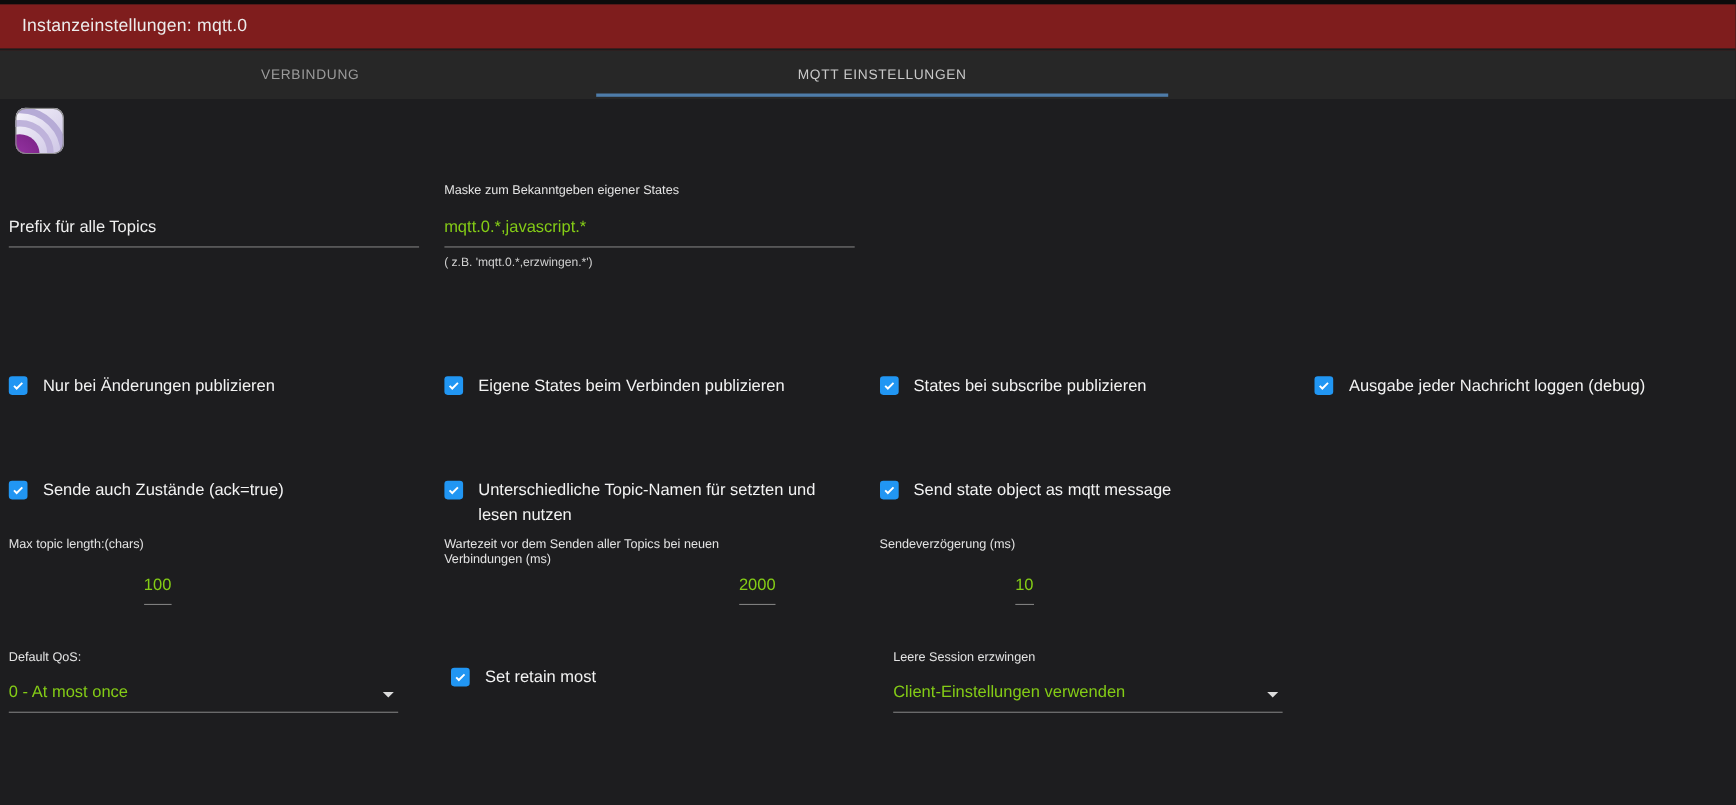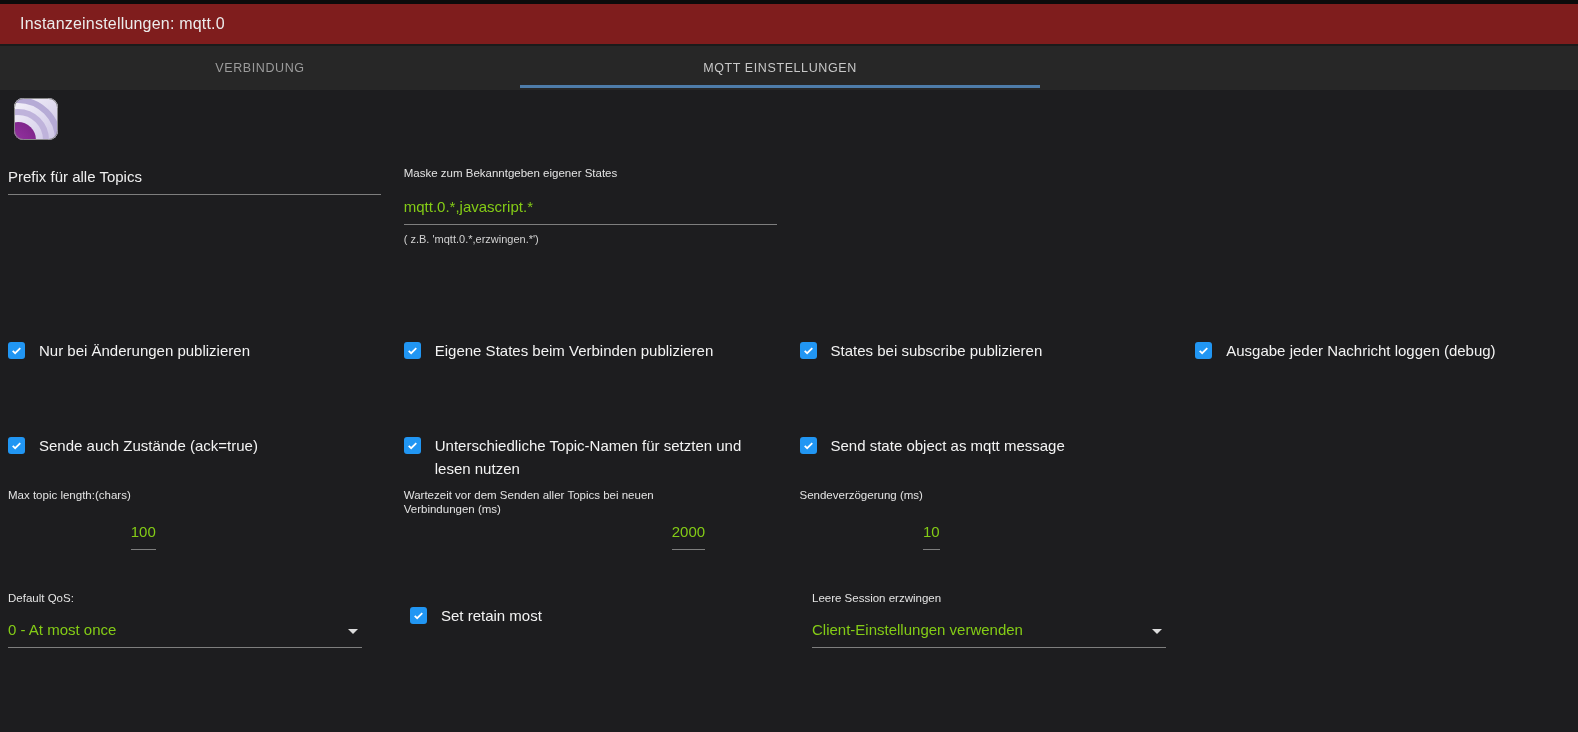--- a/index.html
+++ b/index.html
@@ -11,21 +11,21 @@
     overflow:hidden;
   }
   .top-strip { height:4px; background:#0b0b0b; }
   .titlebar {
     height:42px; background:#7f1d1d;
     display:flex; align-items:center;
     padding-left:20px;
     border-bottom:2px solid #1b1b1b;
   }
   .titlebar-text { font-size:16px; color:#ececec; letter-spacing:.2px; }
-  .tabbar { height:44px; background:#272727; display:flex; }
+  .tabbar { height:44px; background:#272727; display:flex;padding-left:22px; }
   .tab {
     width:520px; position:relative;
     display:flex; align-items:center; justify-content:center;
     font-size:12.5px; letter-spacing:.6px; color:#9c9c9c; cursor:pointer;
     text-transform:uppercase;
   }
   .tab.active { color:#c8c8c8; }
   .tab-indicator {
     position:absolute; left:0; right:0; bottom:2px; height:3px;
     background:#4e7ca9;
@@ -40,21 +40,21 @@
   .row-a { margin-top:26px; }
   .row-b { margin-top:53px; }
   .row-c { margin-top:31px; }
   .row-d { margin-top:8px; }
   .row-e { margin-top:41px;gap:48px; }
 
   .field-label { font-size:11.5px; line-height:14px; color:#e3e3e3; }
   .field-label.w260 { max-width:268px; }
   .input-line { border-bottom:1px solid #7e7e7e; }
   .input-line.mt16 { margin-top:16px; }
-  .input-line.mt30 { }
+  .input-line.mt30 { margin-top:30px; }
   .field-value, .resting-label {
     display:block; font-size:15px; line-height:21px; color:#84cc16;
     padding-bottom:7px; min-height:28px;
   }
   .resting-label { color:#efefef; }
   .field-helper { font-size:11px; color:#d2d2d2; margin-top:8px; }
 
   .cell.h62 { height:62px; display:flex; }
   .cell.h57 { height:57px; display:flex; flex-direction:column; }
   .mta { margin-top:auto; }

